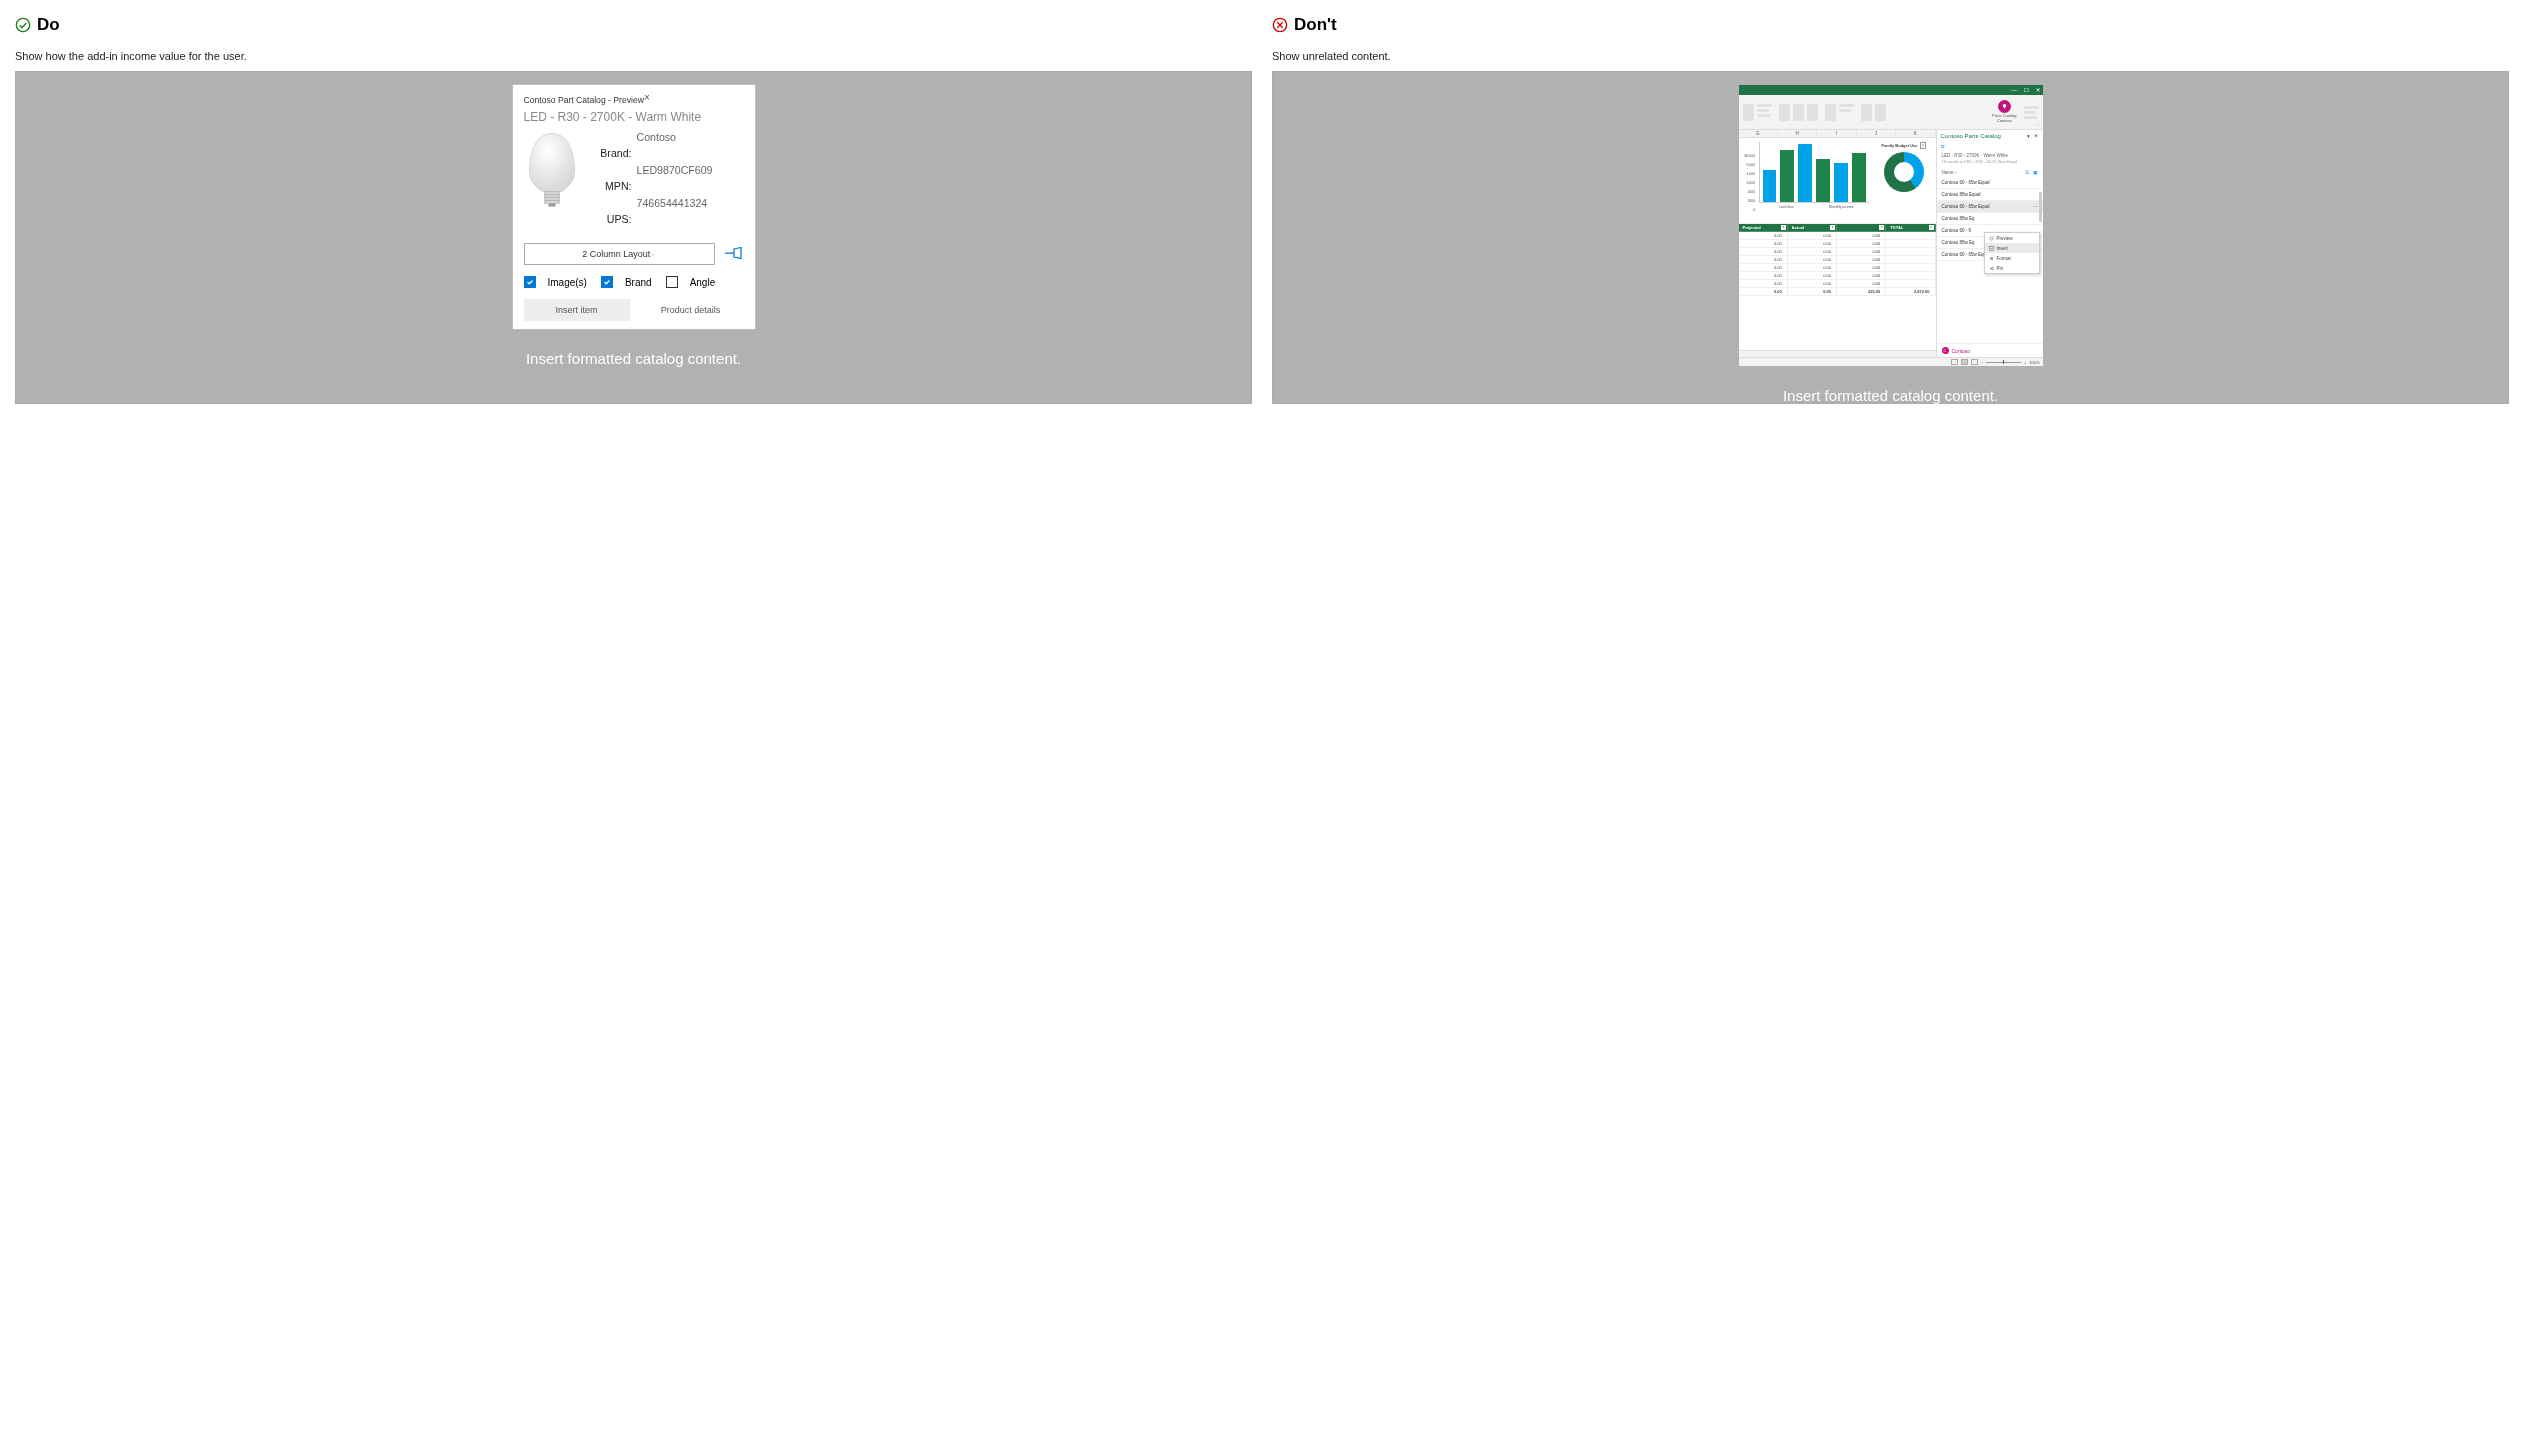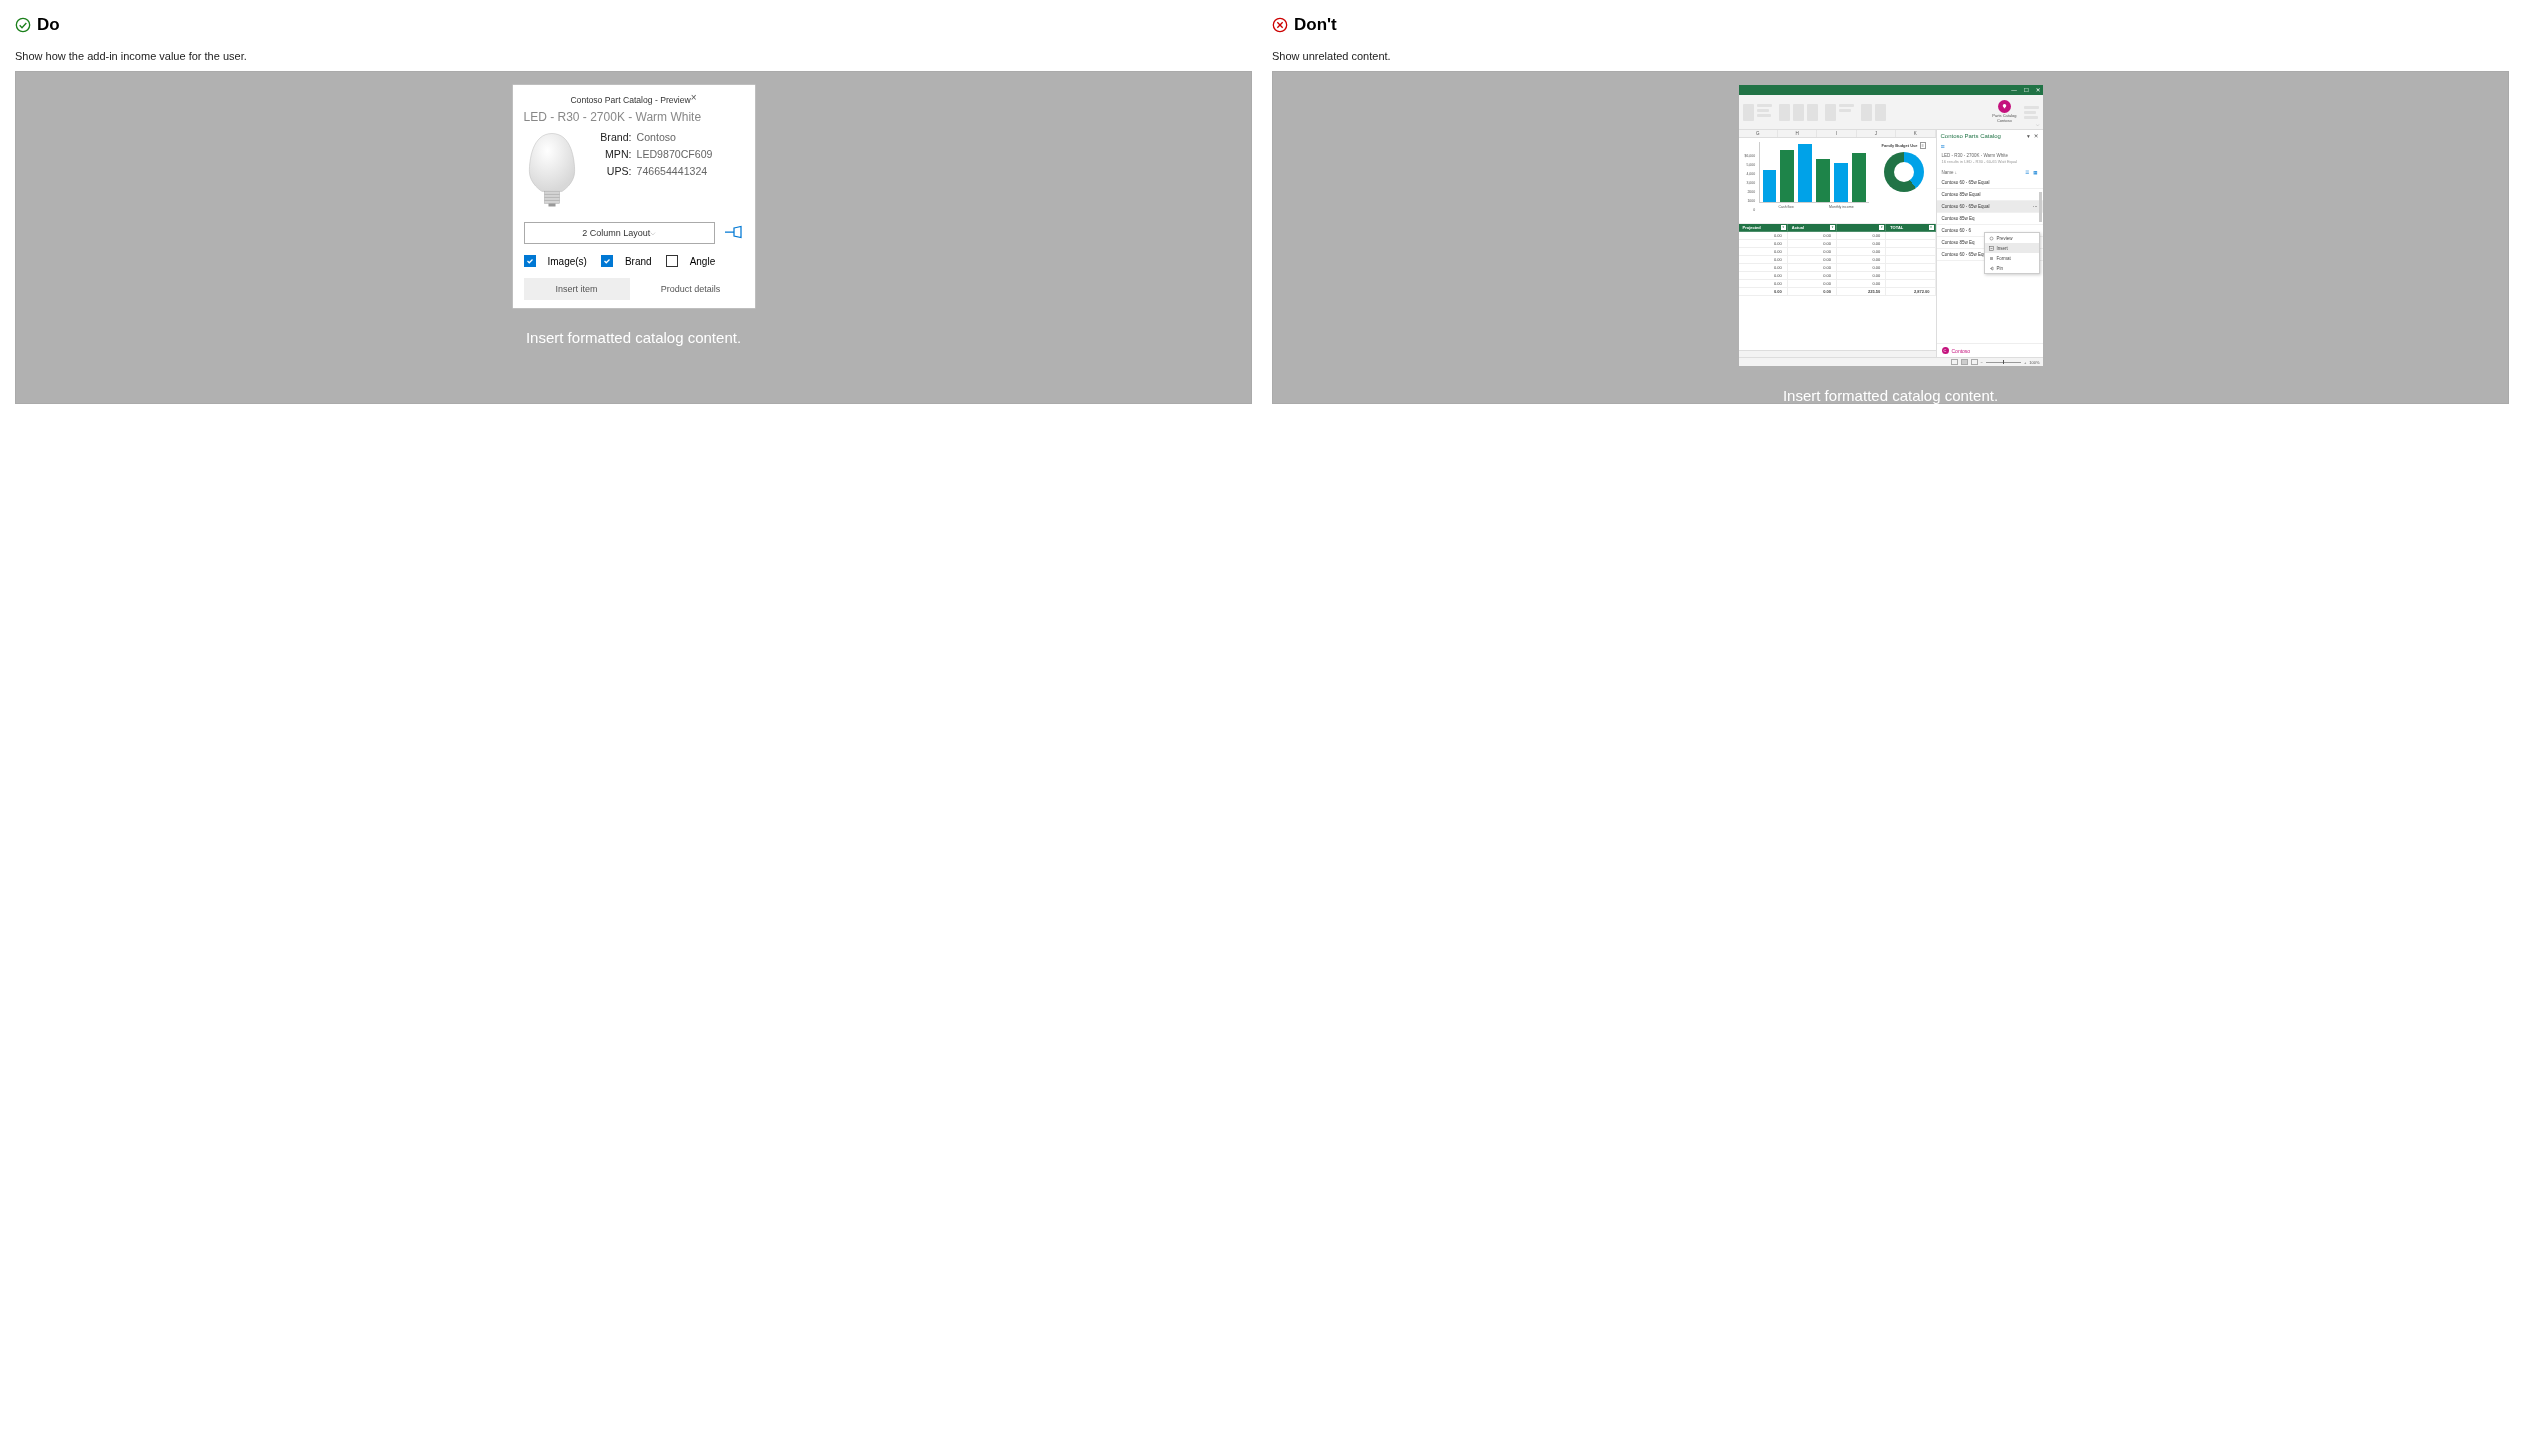--- a/index.html
+++ b/index.html
@@ -8,28 +8,28 @@
   .col { flex: 1; }
   .header { display: flex; align-items: center; gap: 6px; margin-bottom: 15px; }
   .header svg { width: 16px; height: 16px; flex-shrink: 0; }
   .header h2 { font-size: 17px; font-weight: 700; }
   .sub { font-size: 11px; color: #222; margin-bottom: 9px; font-weight: 400;}
   .frame { background: #b1b1b1; padding: 13px 3px 11px 3px; border:0.5px solid #aaa; position: relative; height: 333px; }
   .caption { color: #fff; font-size: 15px; text-align: center; font-weight: 300; margin-top: 21px; }
 
   
   .leftbox { width: 242px; margin: 0 auto; background:#fff; padding: 10px 11px 8px 11px; box-shadow: 0 0 0 0.5px #ccc;}
-  .leftbox .title-row { display:flex; justify-content:center; align-items:start; color:#333; font-size:8.6px; margin-bottom:5px;}
+  .leftbox .title-row { display:flex; justify-content:flex-start; align-items:start; color:#333; font-size:8.6px; margin-bottom:5px;}
   .leftbox .close { font-size:10px; color:#555; line-height:6px;}
   .leftbox .product-title { color:#888; font-size:12px; font-weight:300; margin-bottom:7px;}
   .leftbox .product-row { display:flex; gap:12px; margin-bottom:13px;}
   .leftbox .bulb { width:56px; height:78px; position:relative; }
   .leftbox .specs { flex:1; font-size:10.6px; color:#555;}
   .leftbox .specs .row { display:flex; gap:5px; margin-bottom:5px;}
-  .leftbox .specs .label { width:40px; text-align:right; color:#222;}
+  .leftbox .specs .label { width:40px; text-align:right; color:#222;margin-top:16px;}
   .leftbox .specs .val { color:#666;}
   .leftbox .select-row { display:flex; align-items:center; gap:9px; margin-bottom:11px;}
   .leftbox .select { flex:1; border:0.5px solid #aaa; padding:5px 7px; font-size:9px; color:#333; display:flex; justify-content:center; align-items:center;}
   .leftbox .select .chev { color:#555; font-size:7px;}
   .leftbox .pin-icon svg { width:20px; height:14px; }
   .leftbox .checks { display:flex; gap:14px; margin-bottom:11px; font-size:10px; align-items:center;}
   .leftbox .check { display:flex; align-items:center; gap:12px;}
   .leftbox .check .box { width:12px; height:12px; display:flex; align-items:center; justify-content:center;}
   .leftbox .check .box.on { background:#0078d4;}
   .leftbox .check .box.on svg { width:8px; height:8px;}

